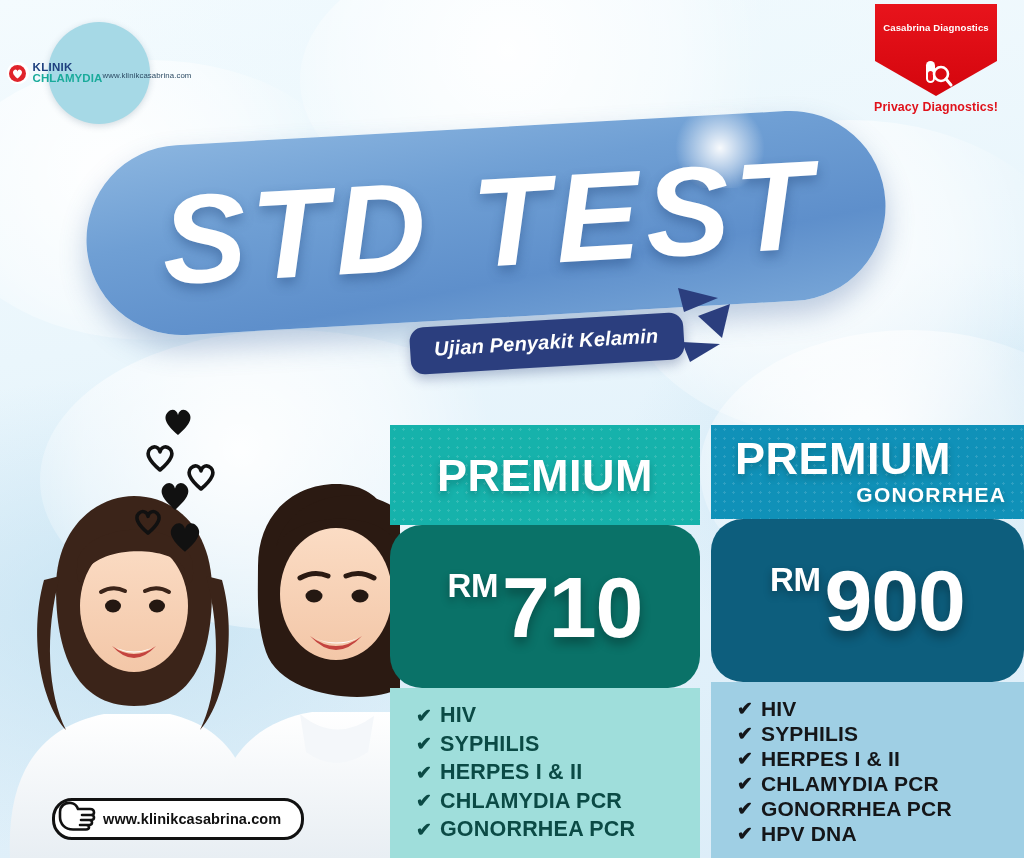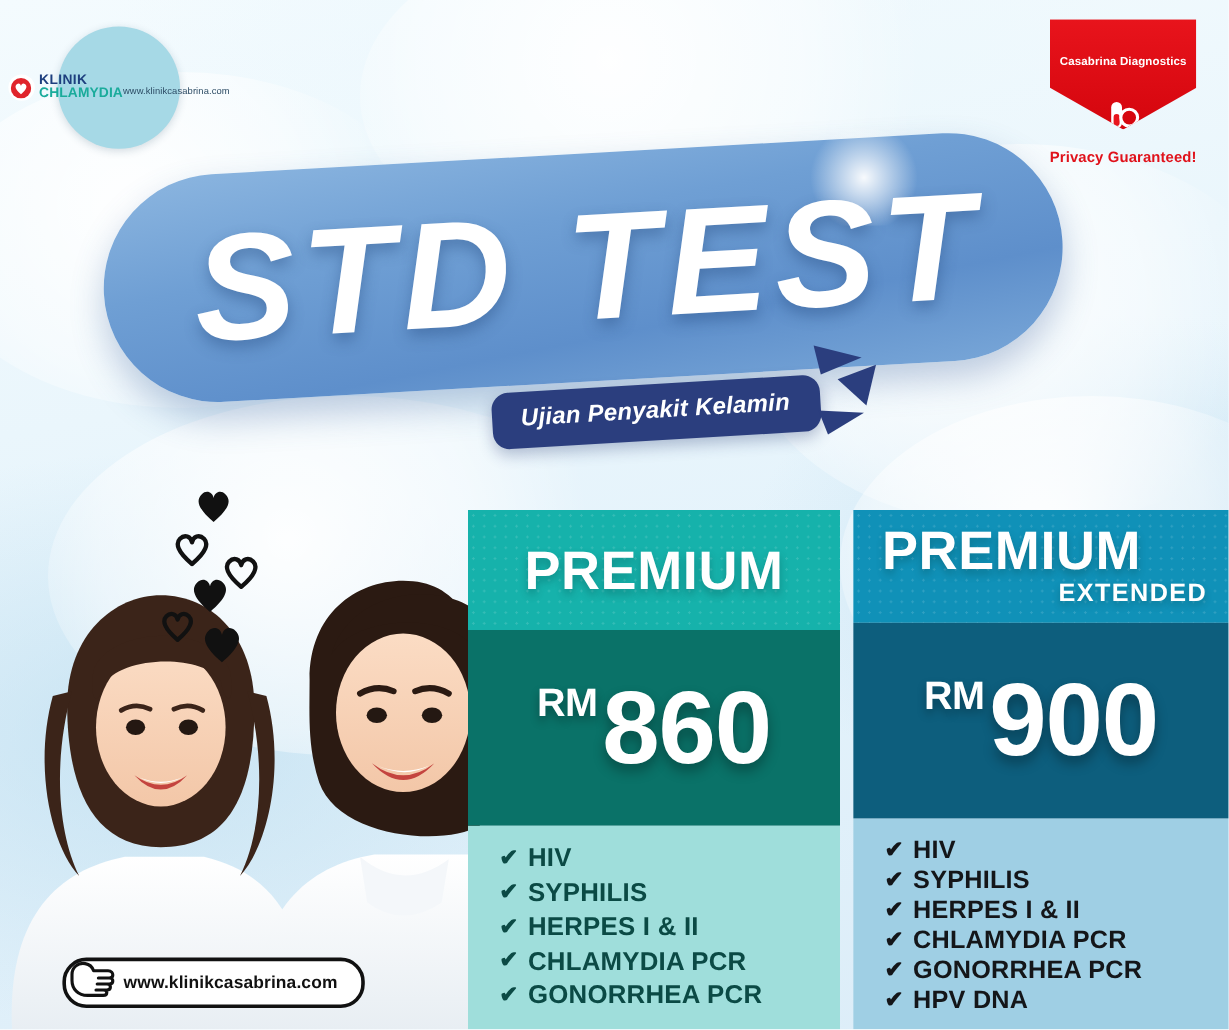--- a/index.html
+++ b/index.html
@@ -94,25 +94,25 @@
   
   .privacy-wrap {
     position: absolute;
     right: 18px; top: 0;
     width: 140px;
     text-align: center;
     z-index: 6;
   }
   .privacy-shield {
     width: 122px; height: 92px;
-    margin: 16px auto;
+    margin: 4px auto;
     background: linear-gradient(180deg, #e8141c 0%, #d4050d 100%);
     clip-path: polygon(0 0, 100% 0, 100% 62%, 50% 100%, 0 62%);
     display: flex; flex-direction: column; align-items: center;
-    padding-top: 30px;
+    padding-top: 18px;
     box-sizing: border-box;
     gap: 21px;
   }
   .privacy-title {
     color: #ffffff;
     font-size: 9.6px;
     font-weight: 600;
     letter-spacing: .1px;
   }
   .privacy-icon { margin-top: 5px; }
@@ -282,20 +282,21 @@
     text-shadow: 0 3px 6px rgba(0,60,60,0.3);
   }
 
   .card-price {
     position: relative;
     flex: 0 0 163px;
     display: flex;
     align-items: center;
     justify-content: center;
     gap: 4px;
+    border-radius: 32px;
   }
   .card-left  .card-price { background: #0a7268; }
   .card-right .card-price { background: #0d5e7d; }
   .rm {
     color: #ffffff;
     font-size: 33px;
     font-weight: 800;
     letter-spacing: -.5px;
     align-self: flex-start;
     margin-top: 42px;
@@ -456,32 +457,32 @@
       <div class="privacy-title">Casabrina Diagnostics</div>
       <div class="privacy-icon">
         <svg width="36" height="30" viewBox="0 0 36 30">
           <rect x="8" y="2" width="9" height="22" rx="4.5" fill="#ffffff"></rect>
           <rect x="10" y="12" width="5" height="10" rx="2.5" fill="#e8141c"></rect>
           <circle cx="23" cy="15" r="7" fill="none" stroke="#ffffff" stroke-width="2.6"></circle>
           <line x1="28" y1="20" x2="33" y2="26" stroke="#ffffff" stroke-width="3" stroke-linecap="round"></line>
         </svg>
       </div>
     </div>
-    <div class="privacy-caption">Privacy Guaranteed!</div>
+    <div class="privacy-caption">Privacy Diagnostics!</div>
   </div>
 
   <div class="cards">
 
     <div class="card card-left">
       <div class="card-head">
         <div class="head-title">PREMIUM</div>
       </div>
       <div class="card-price">
         <span class="rm">RM</span>
-        <span class="amount">860</span>
+        <span class="amount">710</span>
       </div>
       <div class="card-list">
         <div class="list-item">
           <span class="check">✔</span>
           <span class="item-label">HIV</span>
         </div>
         <div class="list-item">
           <span class="check">✔</span>
           <span class="item-label">SYPHILIS</span>
         </div>
@@ -496,21 +497,21 @@
         <div class="list-item">
           <span class="check">✔</span>
           <span class="item-label">GONORRHEA PCR</span>
         </div>
       </div>
     </div>
 
     <div class="card card-right">
       <div class="card-head">
         <div class="head-title">PREMIUM</div>
-        <div class="head-sub">EXTENDED</div>
+        <div class="head-sub">GONORRHEA</div>
       </div>
       <div class="card-price">
         <span class="rm">RM</span>
         <span class="amount">900</span>
       </div>
       <div class="card-list">
         <div class="list-item">
           <span class="check">✔</span>
           <span class="item-label">HIV</span>
         </div>

